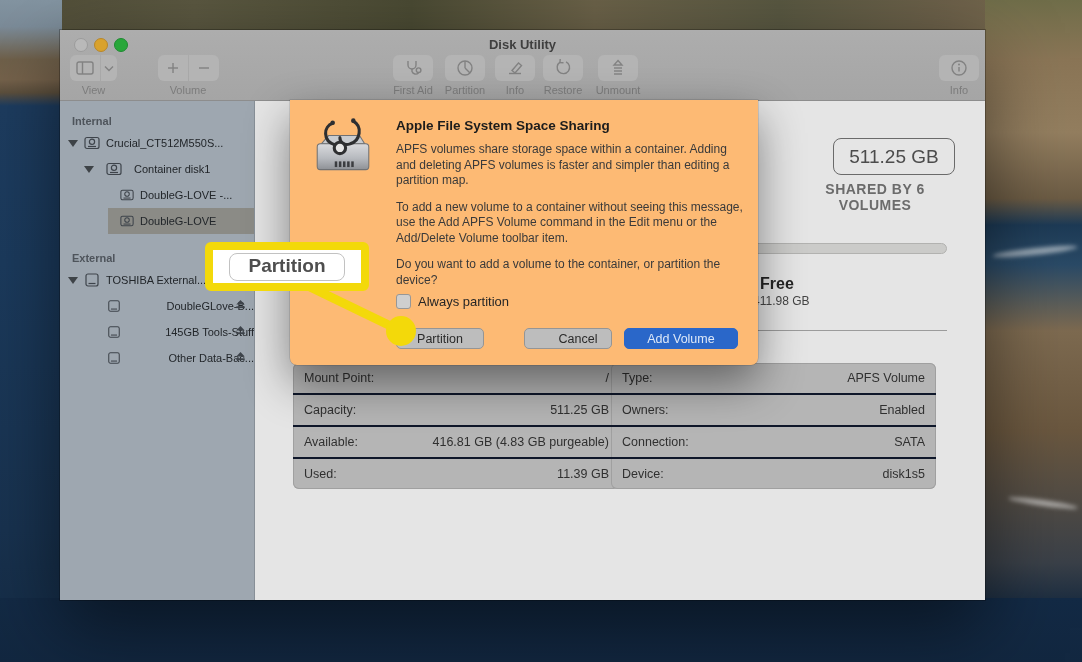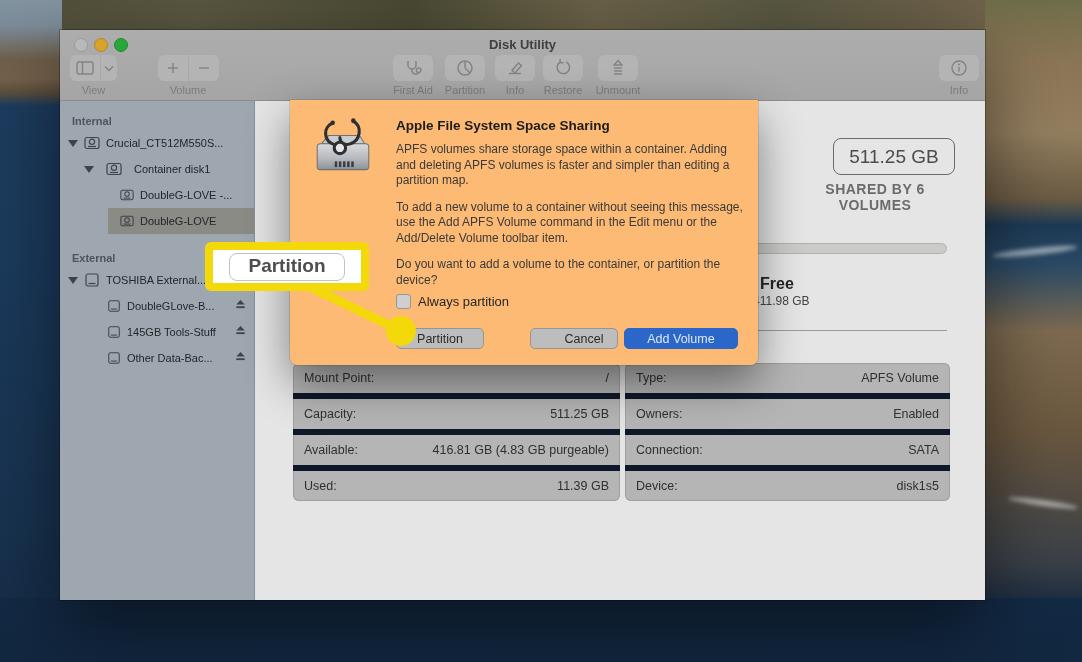--- a/index.html
+++ b/index.html
@@ -54,60 +54,60 @@
   .srow .tri{width:0;height:0;border-left:5px solid transparent;border-right:5px solid transparent;
     border-top:7px solid #3e4347;margin-right:6px;flex:none;}
   .srow .dicon{flex:none;margin-right:6px;display:inline-flex;}
   .srow .dicon svg{stroke:#3e444b;fill:none;stroke-width:1.2;}
   .srow .slabel{white-space:nowrap;overflow:hidden;}
   .srow .eject{position:absolute;right:8px;top:6px;display:inline-flex;}
   .srow .eject svg{fill:#3e444b;}
   .ind0{padding-left:8px;}
   .ind1{padding-left:24px;gap:6px;}
   .ind2{padding-left:60px;}
-  .ind2e{padding-left:47px;}
+  .ind2e{padding-left:47px;justify-content:space-between;}
   .srow.selected{background:#8b8b86;margin-left:48px;padding-left:12px;}
 
   .content{flex:1;position:relative;background:#e5e5e5;}
   .sizebox{position:absolute;left:578px;top:37px;width:122px;height:37px;
     border:1.5px solid #6a6a6a;border-radius:8px;box-sizing:border-box;
     display:flex;align-items:center;justify-content:center;
     font-size:19px;color:#4c4c4c;}
   .sharedby{position:absolute;left:540px;top:80px;width:160px;text-align:center;
     font-size:14px;letter-spacing:.5px;color:#6b6b6b;font-weight:bold;}
   .usagebar{position:absolute;left:40px;top:142px;width:652px;height:11px;
     background:#cbcbc9;border:1px solid #b2b2b0;border-radius:6px;box-sizing:border-box;}
   .legend-label{position:absolute;left:505px;top:174px;font-size:16px;font-weight:bold;color:#242424;}
   .legend-value{position:absolute;left:498px;top:193px;font-size:12px;color:#454545;}
   .csep{position:absolute;left:40px;top:229px;width:652px;height:1px;background:#9b9b9b;}
   .info-table{position:absolute;top:262px;background:#b5b5b5;border-radius:6px;
     box-shadow:0 0 0 1px #a0a0a0 inset;}
   .info-table.left{left:38px;width:327px;}
-  .info-table.right{left:370px;width:325px;}
+  .info-table.right{left:356px;width:325px;}
   .irow{height:30px;display:flex;align-items:center;justify-content:space-between;
     padding:0 11px;font-size:12.5px;color:#303030;}
-  .irow + .irow{border-top:6px solid #0f172a;}
+  .irow + .irow{border-top:2px solid #0f172a;}
 
   
   .sheet{position:absolute;left:230px;top:70px;width:468px;height:265px;
     background:#fdba74;border-radius:0 0 7px 7px;z-index:5;
     box-shadow:0 18px 45px rgba(0,0,0,.45), 0 0 0 .5px rgba(0,0,0,.2);}
   .sheet-icon{position:absolute;left:20px;top:16px;}
   .sheet-text{position:absolute;left:106px;top:18px;width:348px;}
   .sheet-title{font-size:13.5px;font-weight:bold;color:#1c1c1c;margin-bottom:9px;}
   .sheet-p{font-size:12px;line-height:15.5px;color:#3a3a3a;margin-bottom:11px;}
   .chkrow{position:absolute;left:106px;top:194px;display:flex;align-items:center;}
   .chk{width:13px;height:13px;background:#cfcfcf;border:1px solid #979797;border-radius:3px;margin-right:7px;}
   .chklabel{font-size:13px;color:#262626;}
   .dbtn{position:absolute;top:228px;height:21px;border-radius:5px;box-sizing:border-box;
     display:flex;align-items:center;justify-content:center;font-size:12.5px;}
   .dbtn.plain{background:#bdbdbd;border:1px solid #959595;color:#2b2b2b;}
   .dbtn.primary{background:#2a67c9;border:1px solid #2a67c9;color:#dde8f8;}
   .dbtn-partition{left:106px;width:88px;}
-  .dbtn-cancel{left:240px;width:88px;padding-left:20px;}
+  .dbtn-cancel{left:234px;width:88px;padding-left:20px;}
   .dbtn-add{left:334px;width:114px;}
 
   
   .connector{position:absolute;left:0;top:0;width:1082px;height:662px;z-index:14;pointer-events:none;}
   .callout{position:absolute;left:205px;top:242px;width:164px;height:49px;box-sizing:border-box;
     background:#ffffff;border:8px solid #f3d90a;border-radius:6px;z-index:16;
     display:flex;align-items:center;justify-content:center;}
   .callout-btn{background:#fff;border:1.5px solid #c2c2c2;border-radius:8px;
     padding:1px 18px 3px 18px;font-size:19px;font-weight:bold;color:#4e4e4e;}
 </style>

